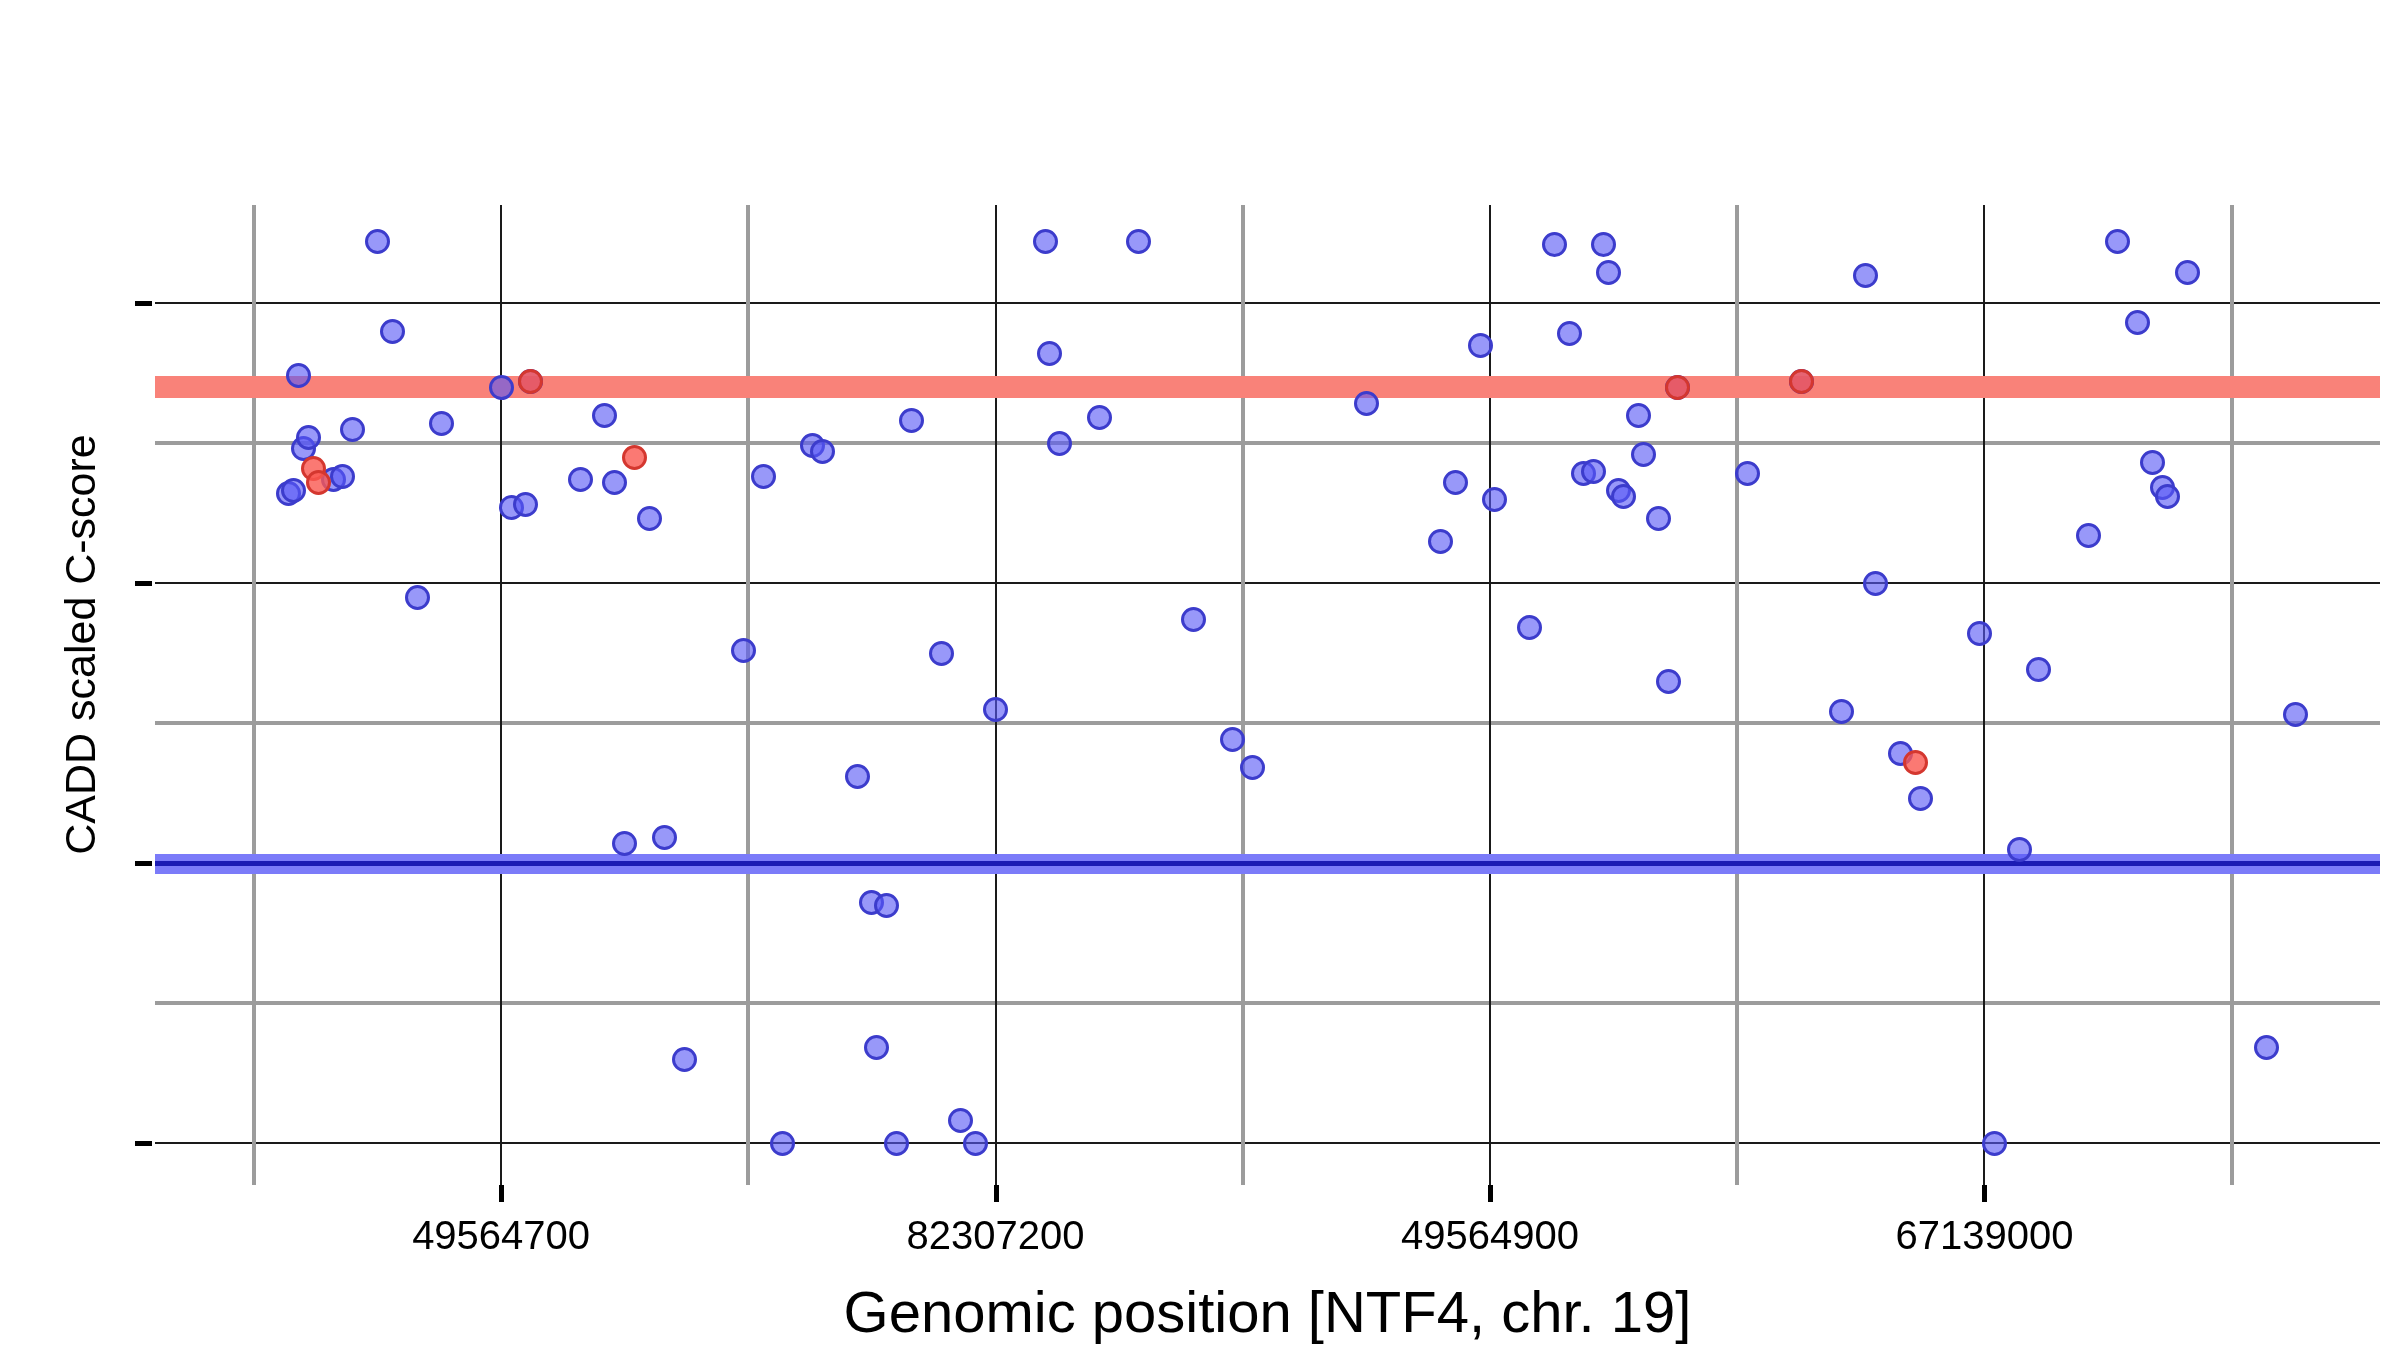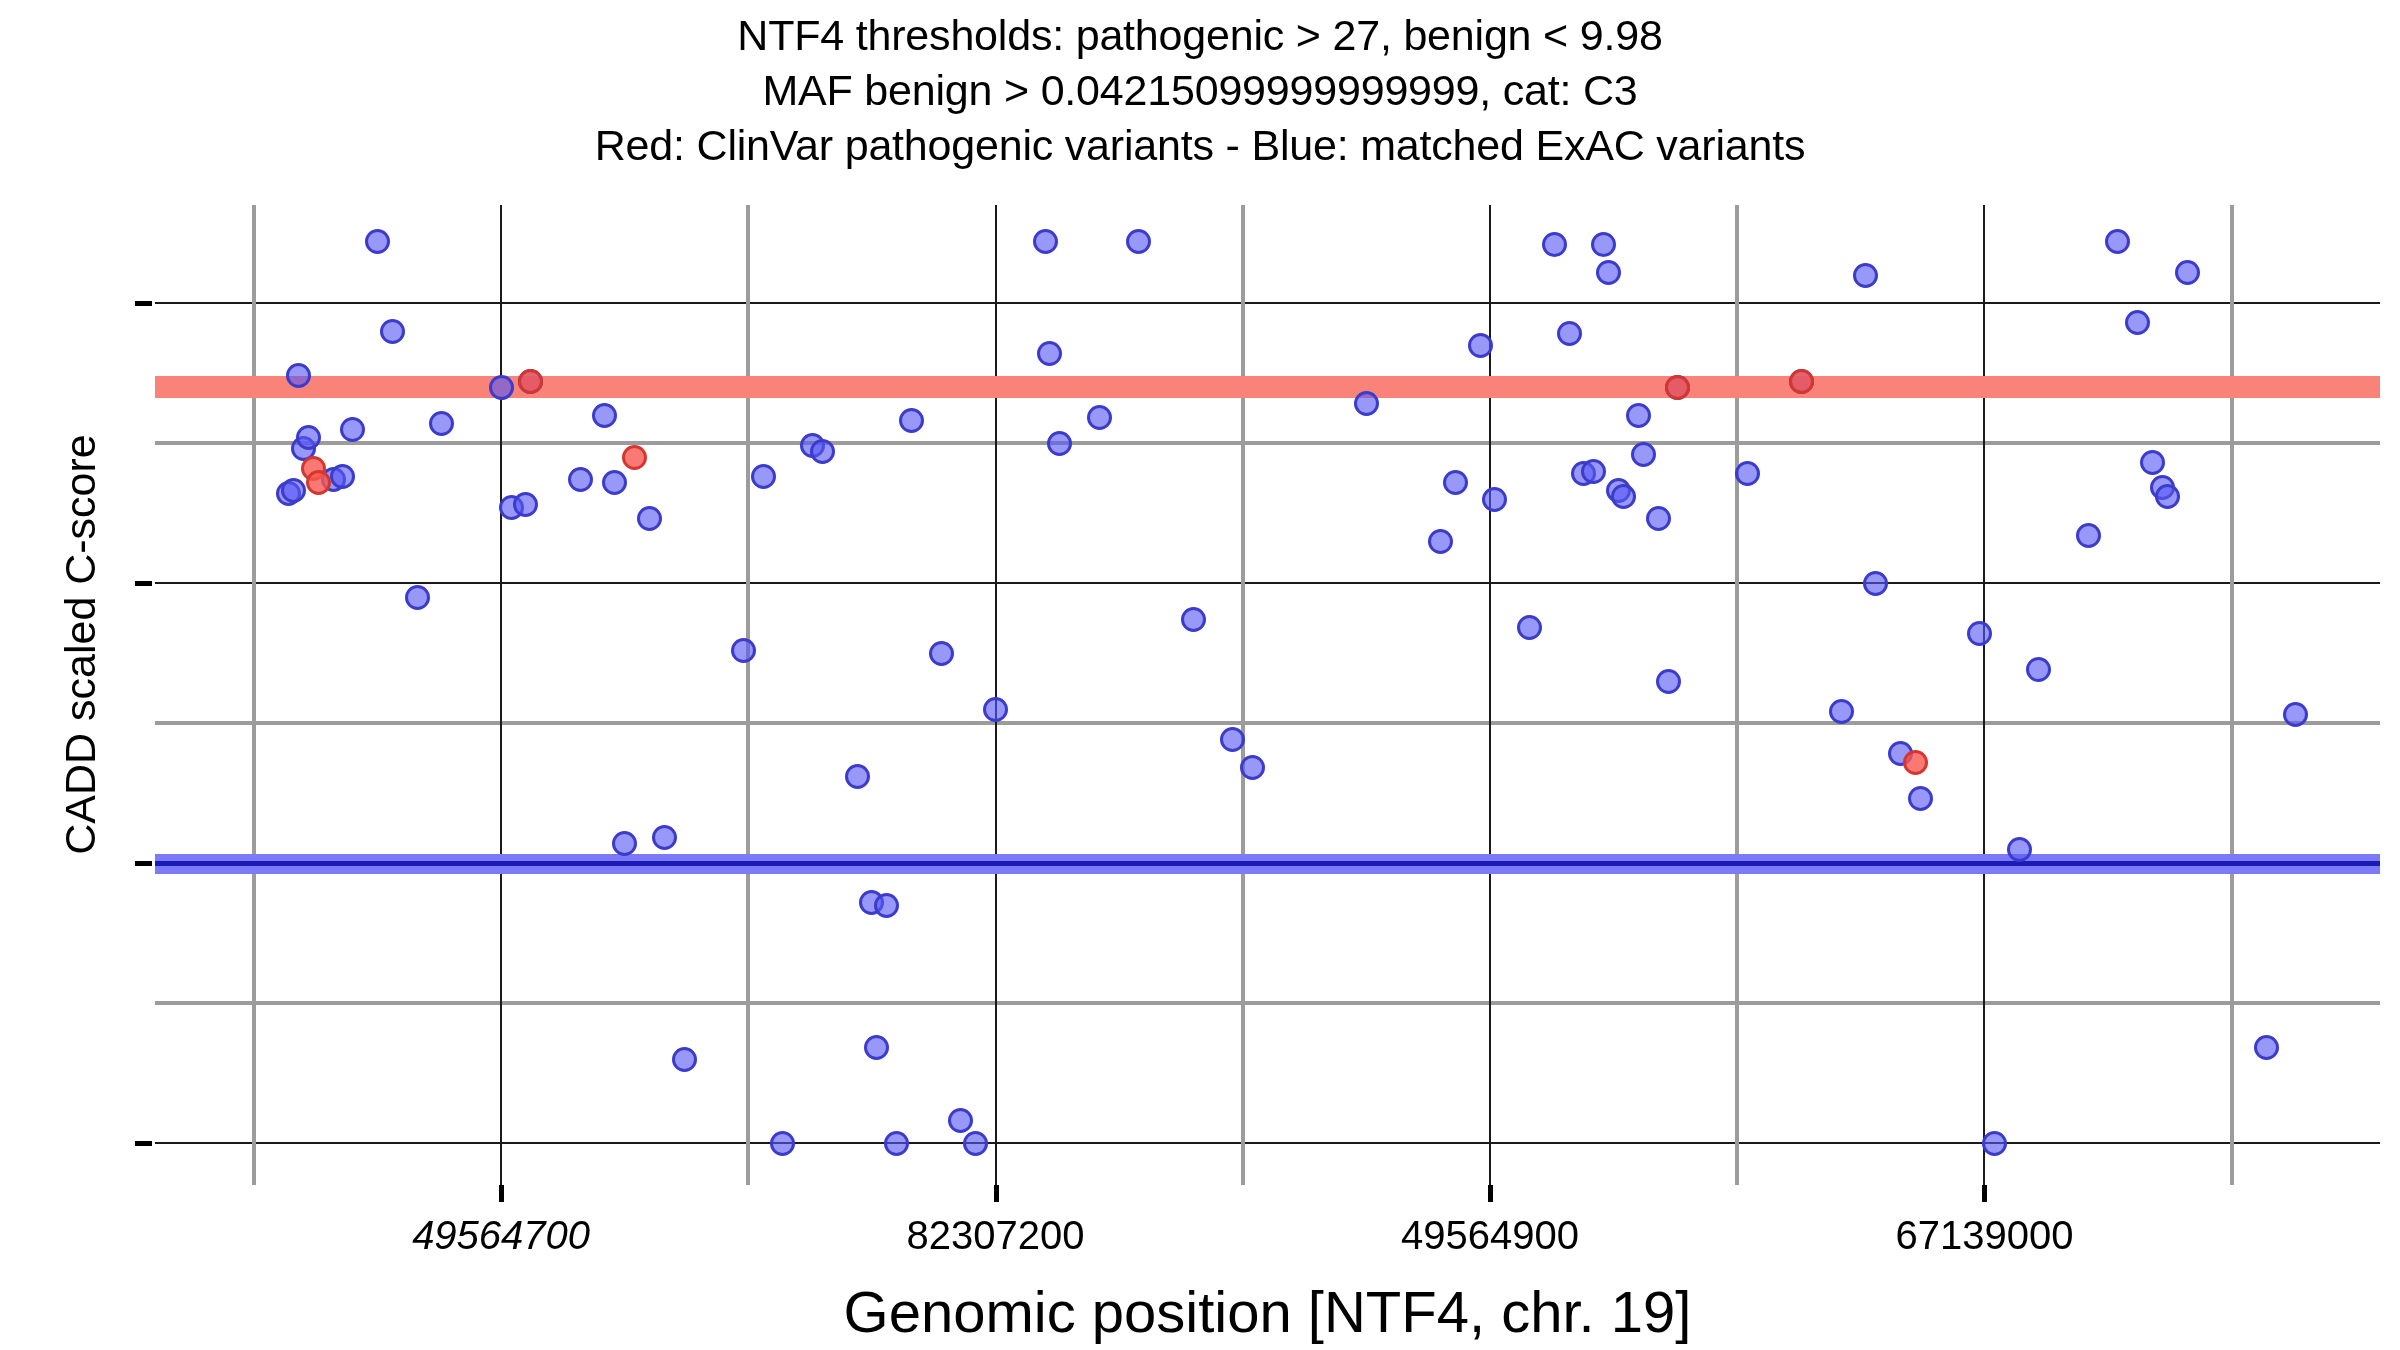--- a/index.html
+++ b/index.html
@@ -86,25 +86,20 @@
     border-width:3px;border-style:solid;
   }
   .pt.blue{background:rgba(88,88,245,0.62);border-color:#3c3ccc;}
   .pt.red{background:rgba(250,88,80,0.80);border-color:#d4372f;}
 </style>
 </head>
 <body>
 
 <div id="figure">
 
-  <div id="title-block">
-    <div class="tline">NTF4 thresholds: pathogenic &gt; 27, benign &lt; 9.98</div>
-    <div class="tline">MAF benign &gt; 0.04215099999999999, cat: C3</div>
-    <div class="tline">Red: ClinVar pathogenic variants - Blue: matched ExAC variants</div>
-  </div>
 
   <div id="ylabel">CADD scaled C-score</div>
 
   <div id="xlabel">Genomic position [NTF4, chr. 19]</div>
 
   <div id="panel">
     <div id="grid-layer">
         <div class="gridline-h minor" style="top: 796px;"></div>
         <div class="gridline-h minor" style="top: 516px;"></div>
         <div class="gridline-h minor" style="top: 236px;"></div>
@@ -127,21 +122,21 @@
         <div class="band band-benign" style="top: 648.56px;">
           <div class="band-benign-core" style="top: 7px;"></div>
         </div>
       </div>
     <div id="tick-layer">
         <div class="ytick" style="top: 936px;"></div>
         <div class="ytick" style="top: 656px;"></div>
         <div class="ytick" style="top: 376px;"></div>
         <div class="ytick" style="top: 96px;"></div>
         <div class="xtick" style="left: 344.111px;"></div>
-        <div class="xtick-label" style="left: 136.111px; font-style: italic;">49564700</div>
+        <div class="xtick-label" style="left: 136.111px;">49564700</div>
         <div class="xtick" style="left: 838.556px;"></div>
         <div class="xtick-label" style="left: 630.556px;">82307200</div>
         <div class="xtick" style="left: 1333px;"></div>
         <div class="xtick-label" style="left: 1125px;">49564900</div>
         <div class="xtick" style="left: 1827.44px;"></div>
         <div class="xtick-label" style="left: 1619.44px;">67139000</div>
       </div>
     <div id="point-layer">
         <div class="pt blue" style="left: 121px; top: 275.9px;"></div>
         <div class="pt blue" style="left: 125.944px; top: 273.1px;"></div>

